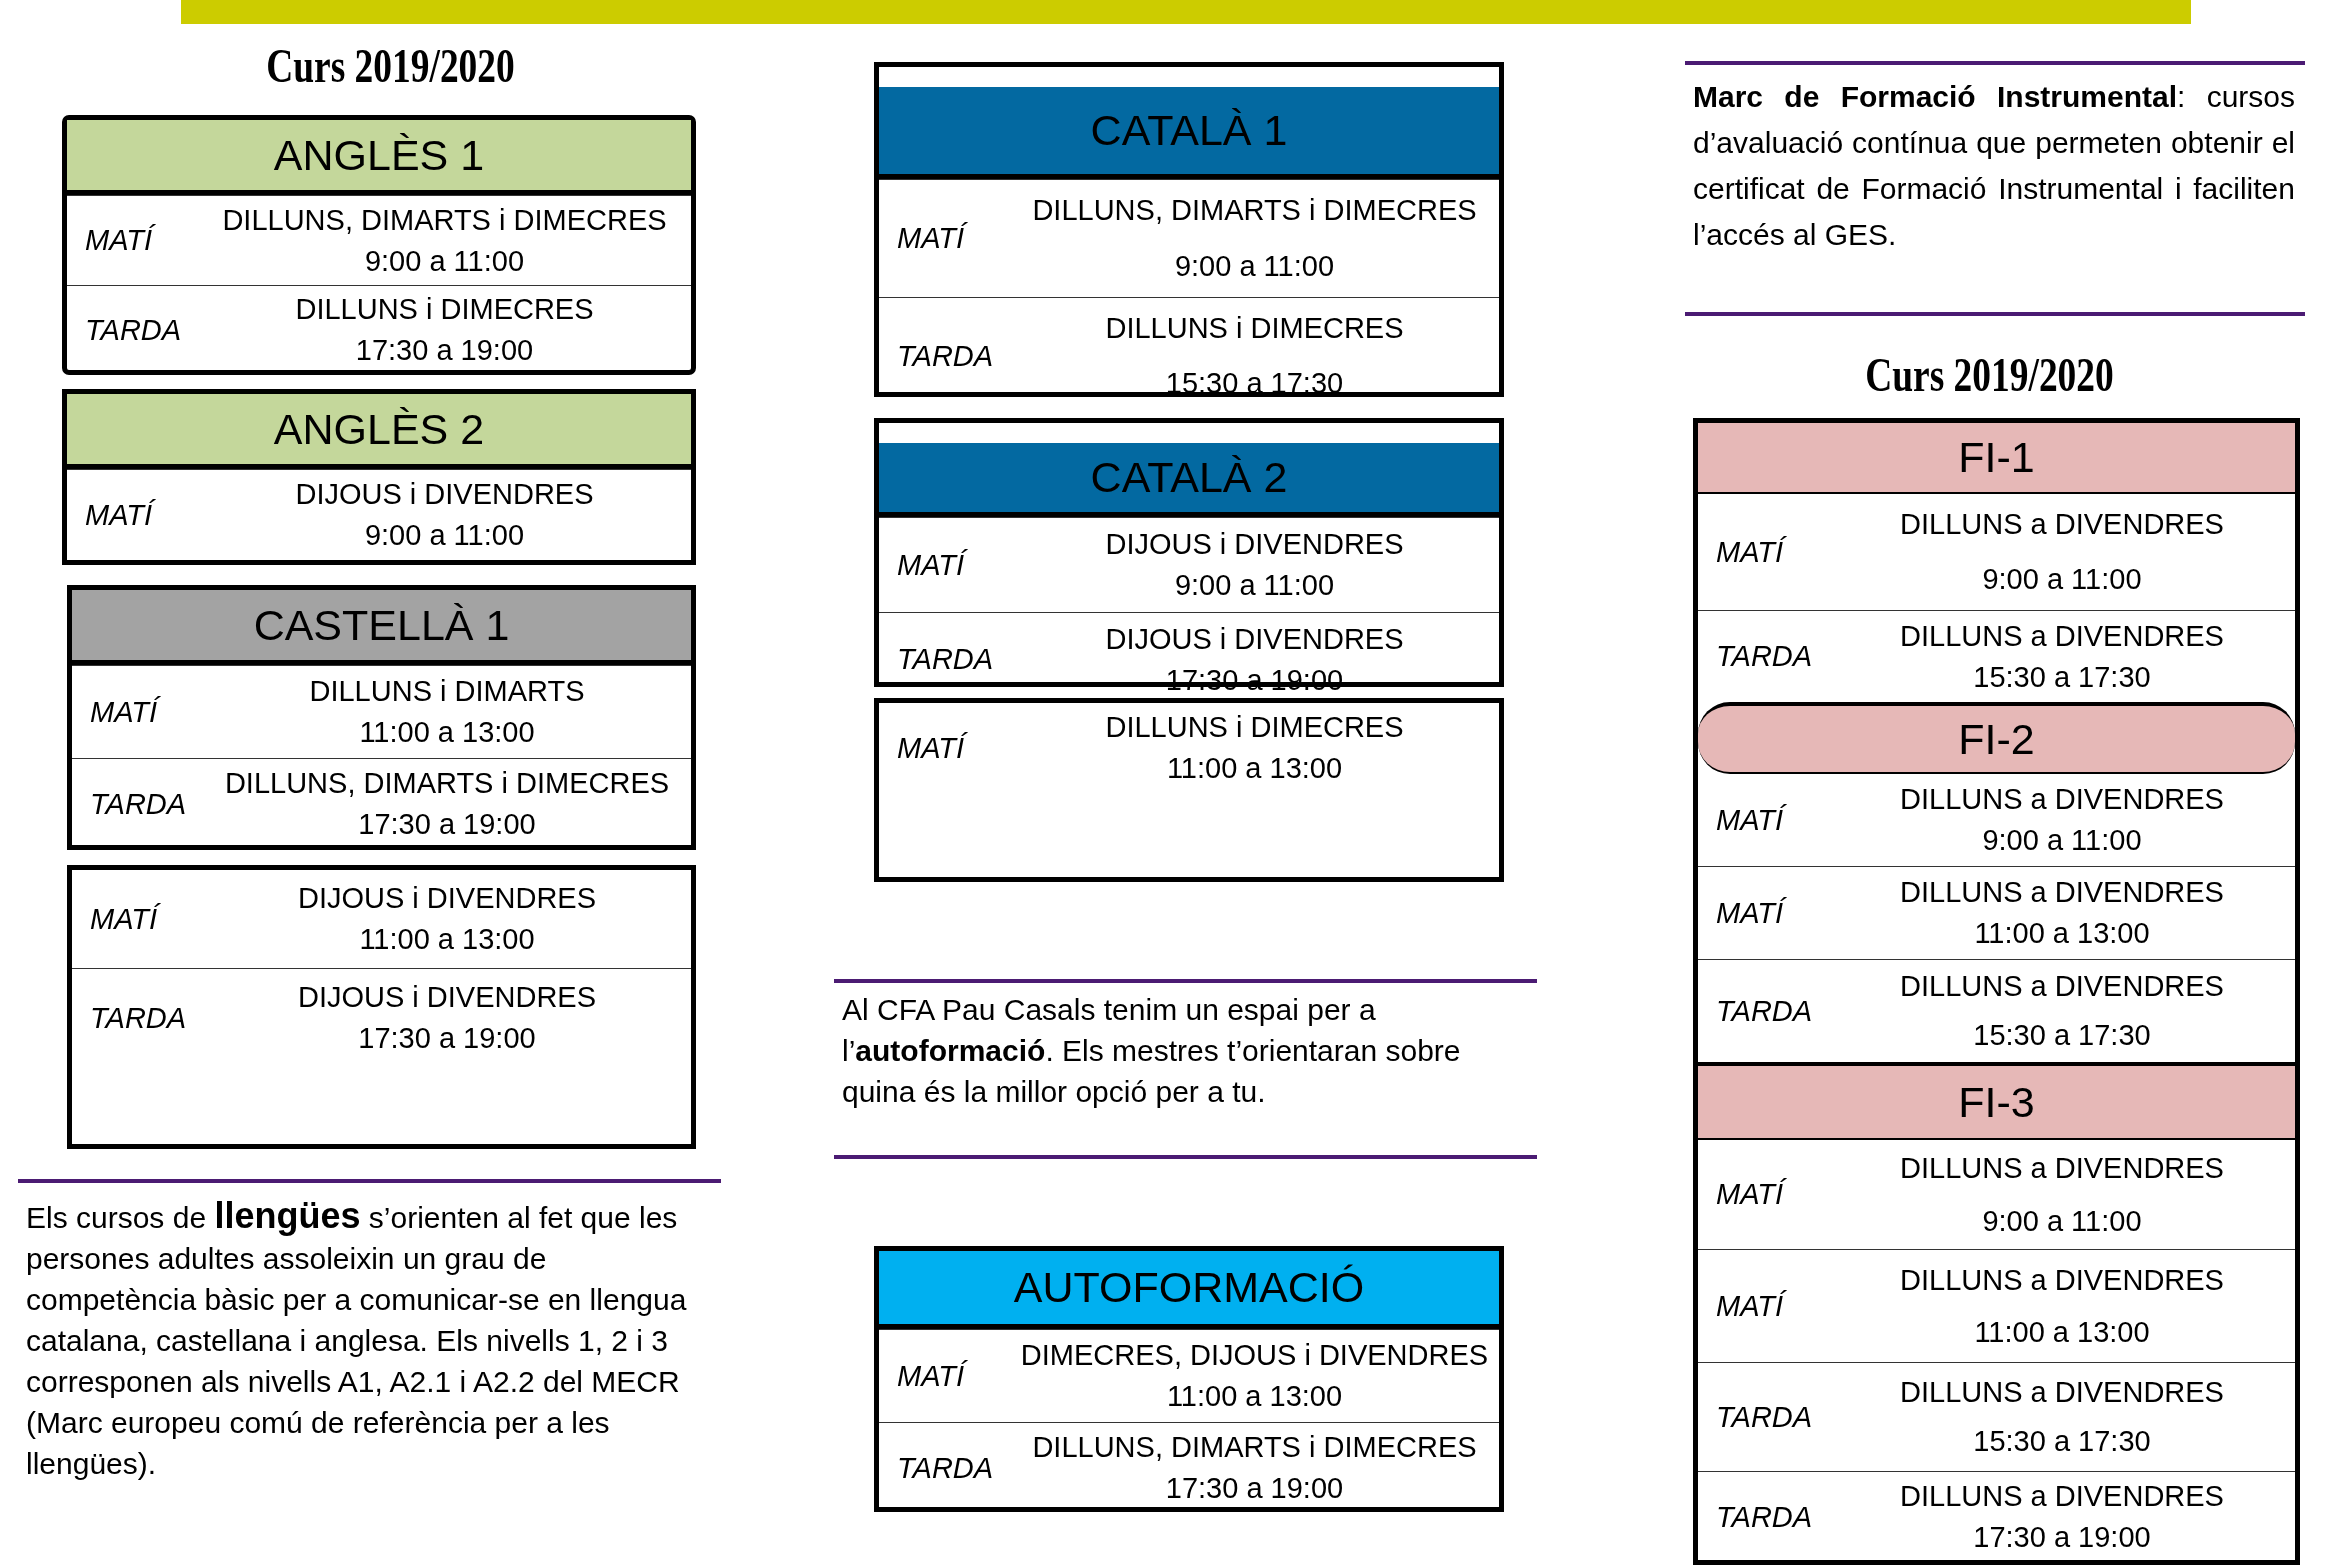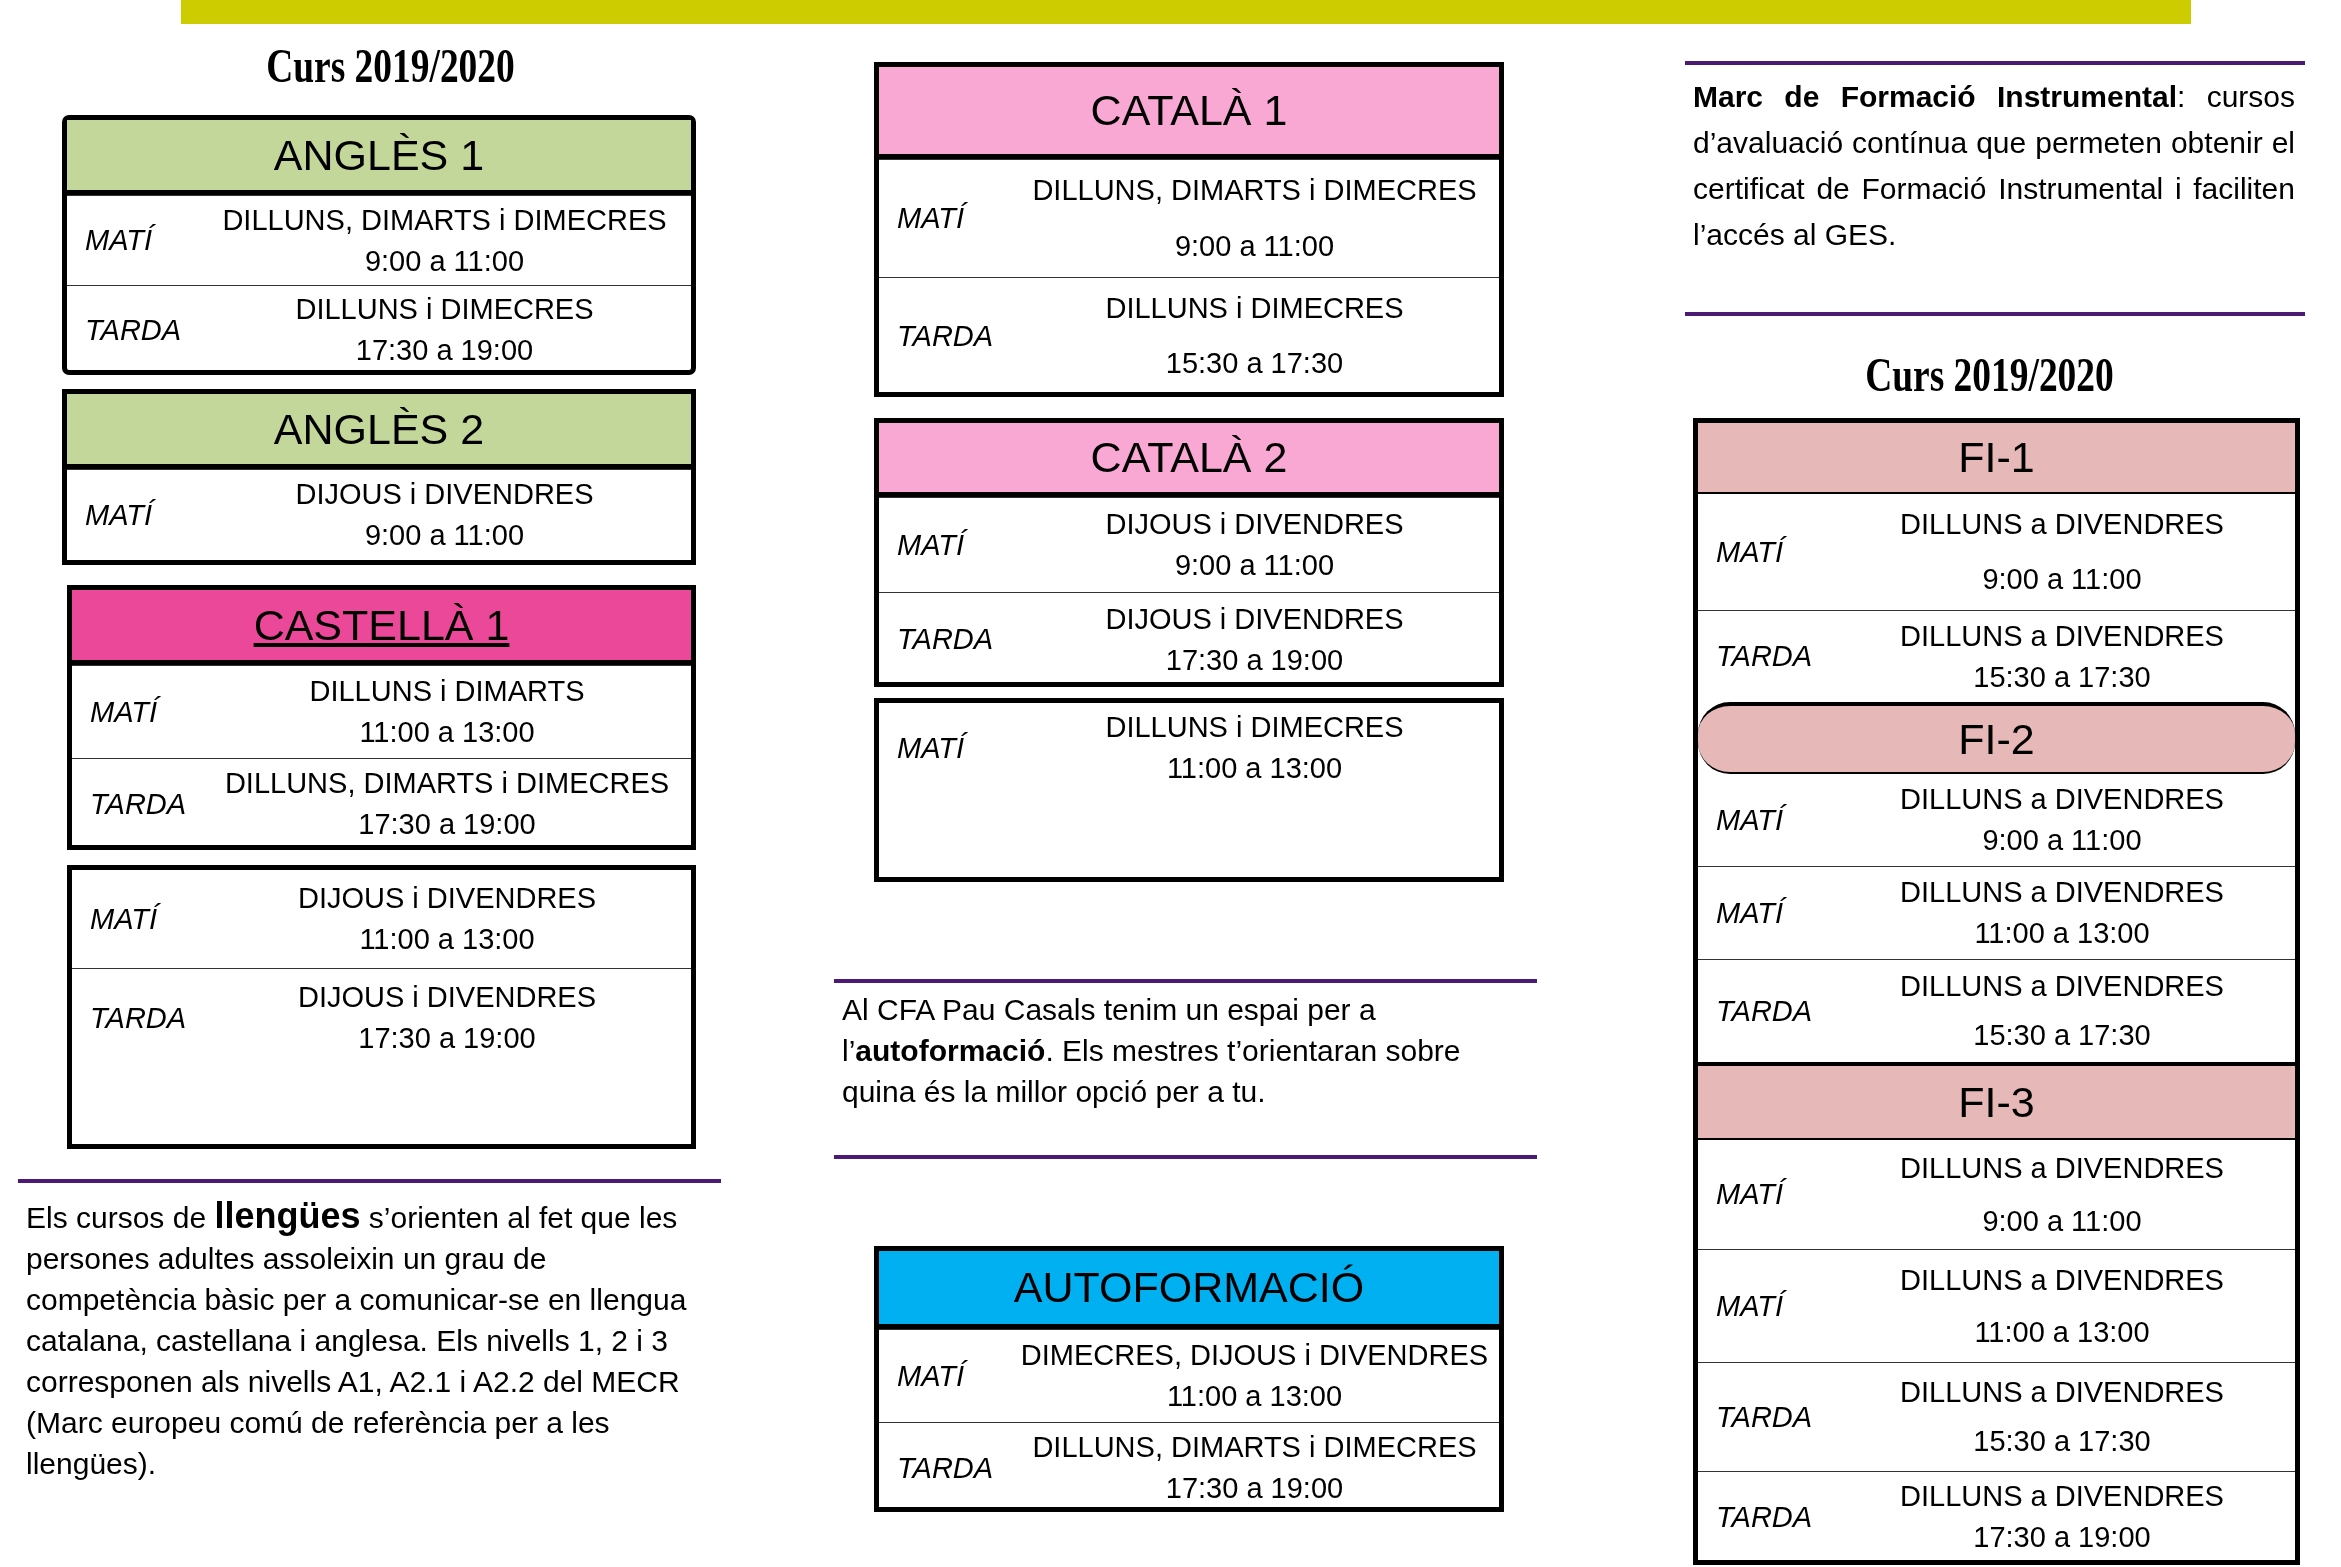--- a/index.html
+++ b/index.html
@@ -8,22 +8,22 @@
   .topbar { position: absolute; left: 181px; top: 0; width: 2010px; height: 24px; background: #cccc00; }
   .curs-title { position: absolute; font-family: "Liberation Serif", serif; font-weight: bold;
                 font-size: 48px; transform: scaleX(0.78); transform-origin: center; text-align: center; white-space: nowrap; }
   .box { position: absolute; border: 5.5px solid #000; box-sizing: border-box; background: #fff; }
   .box .hdr { text-align: center; font-size: 43px; border-bottom: 5.5px solid #000; display: flex; align-items: center; justify-content: center; }
   .box .row { display: flex; align-items: center; border-top: 1.4px solid #333; }
   .box .row:first-of-type { border-top: none; }
   .box .row .lbl { width: 131px; font-style: italic; font-size: 29px; padding-left: 18px; box-sizing: border-box; }
   .box .row .val { flex: 1; text-align: center; font-size: 29px; line-height: 1.4; }
   .green { background: #c4d79b; }
-  .yellow { background: #ec4899; text-decoration: underline; }
-  .lilac { background: #f9a8d4; }
+  .yellow { background: #a3a3a3; }
+  .lilac { background: #0369a1; margin-top: 20px; }
   .cyan { background: #00b0f0; }
   .pink { background: #e6b8b7; }
   .fi-hdr { text-align: center; font-size: 43px; border-bottom: 2.8px solid #000; border-top: 4.1px solid #000; display: flex; align-items: center; justify-content: center; }
   .fi-hdr.first { border-top: none; }
   .pline { position: absolute; height: 4.1px; background: #4b1b73; }
   .para { position: absolute; font-size: 30px; line-height: 41px; }
   .para.just { text-align: justify; text-align-last: left; line-height: 46px; }
   b { font-weight: bold; }
   .big { font-size: 36px; }
 </style>

